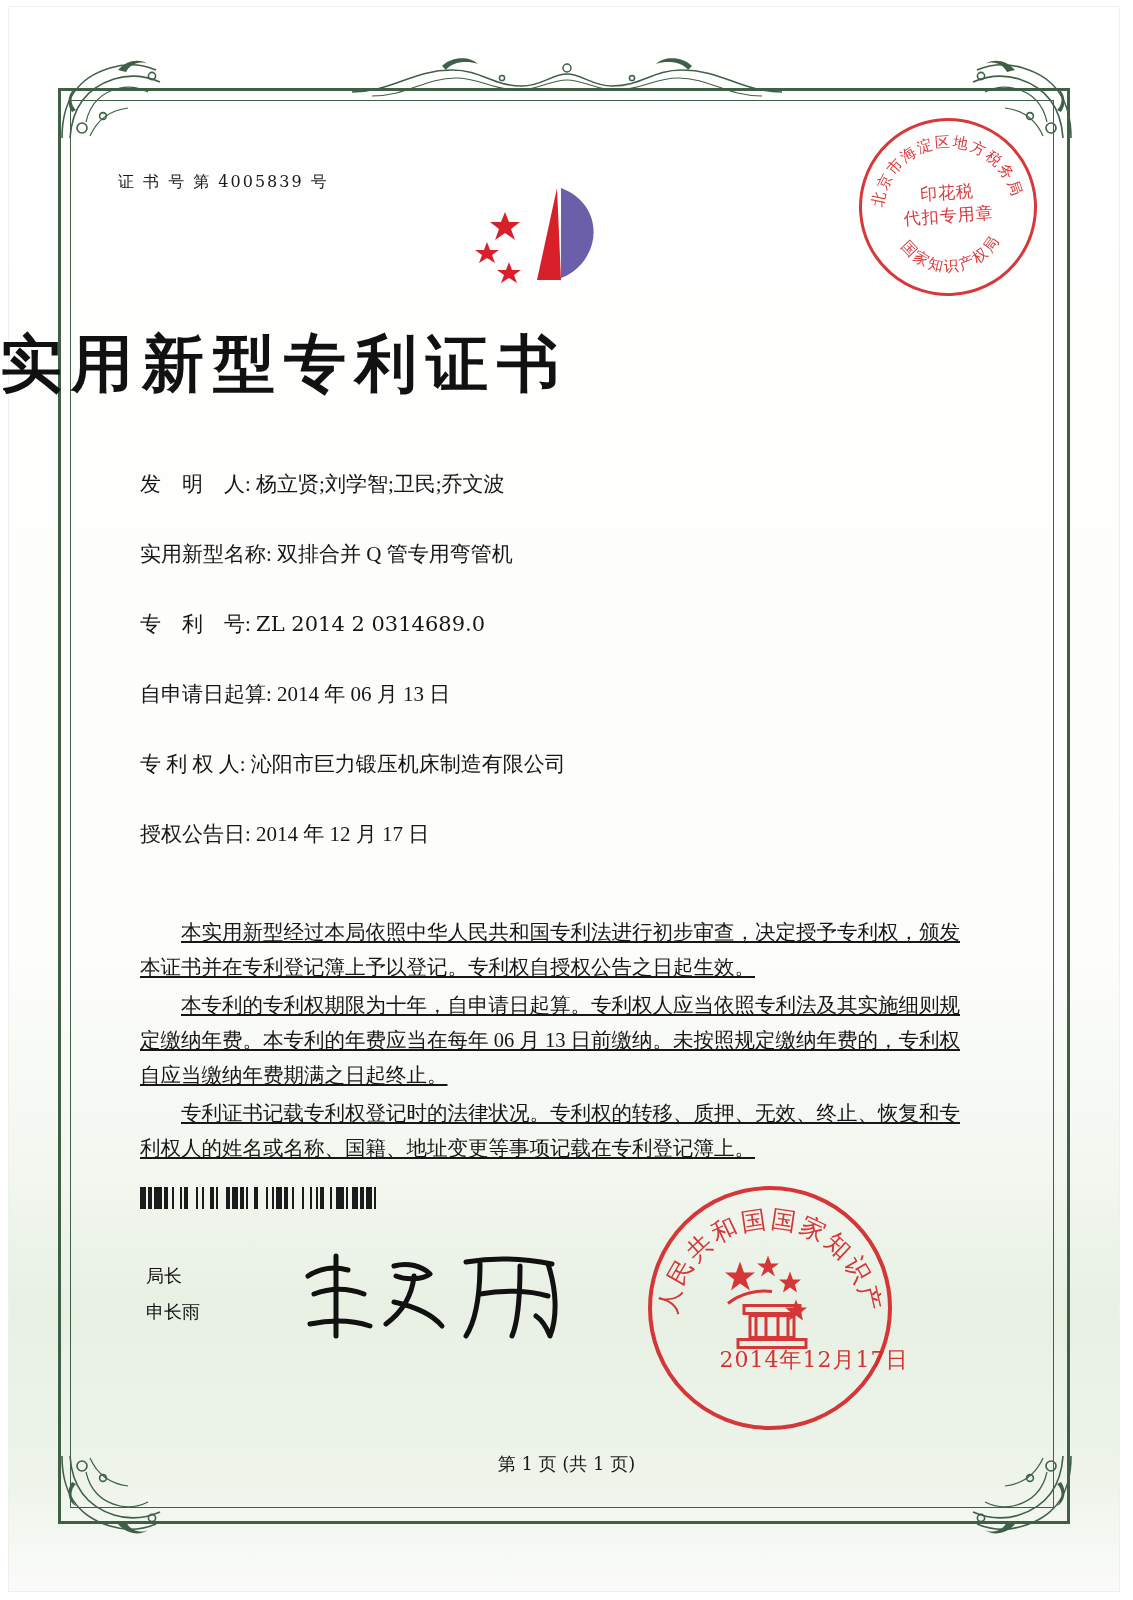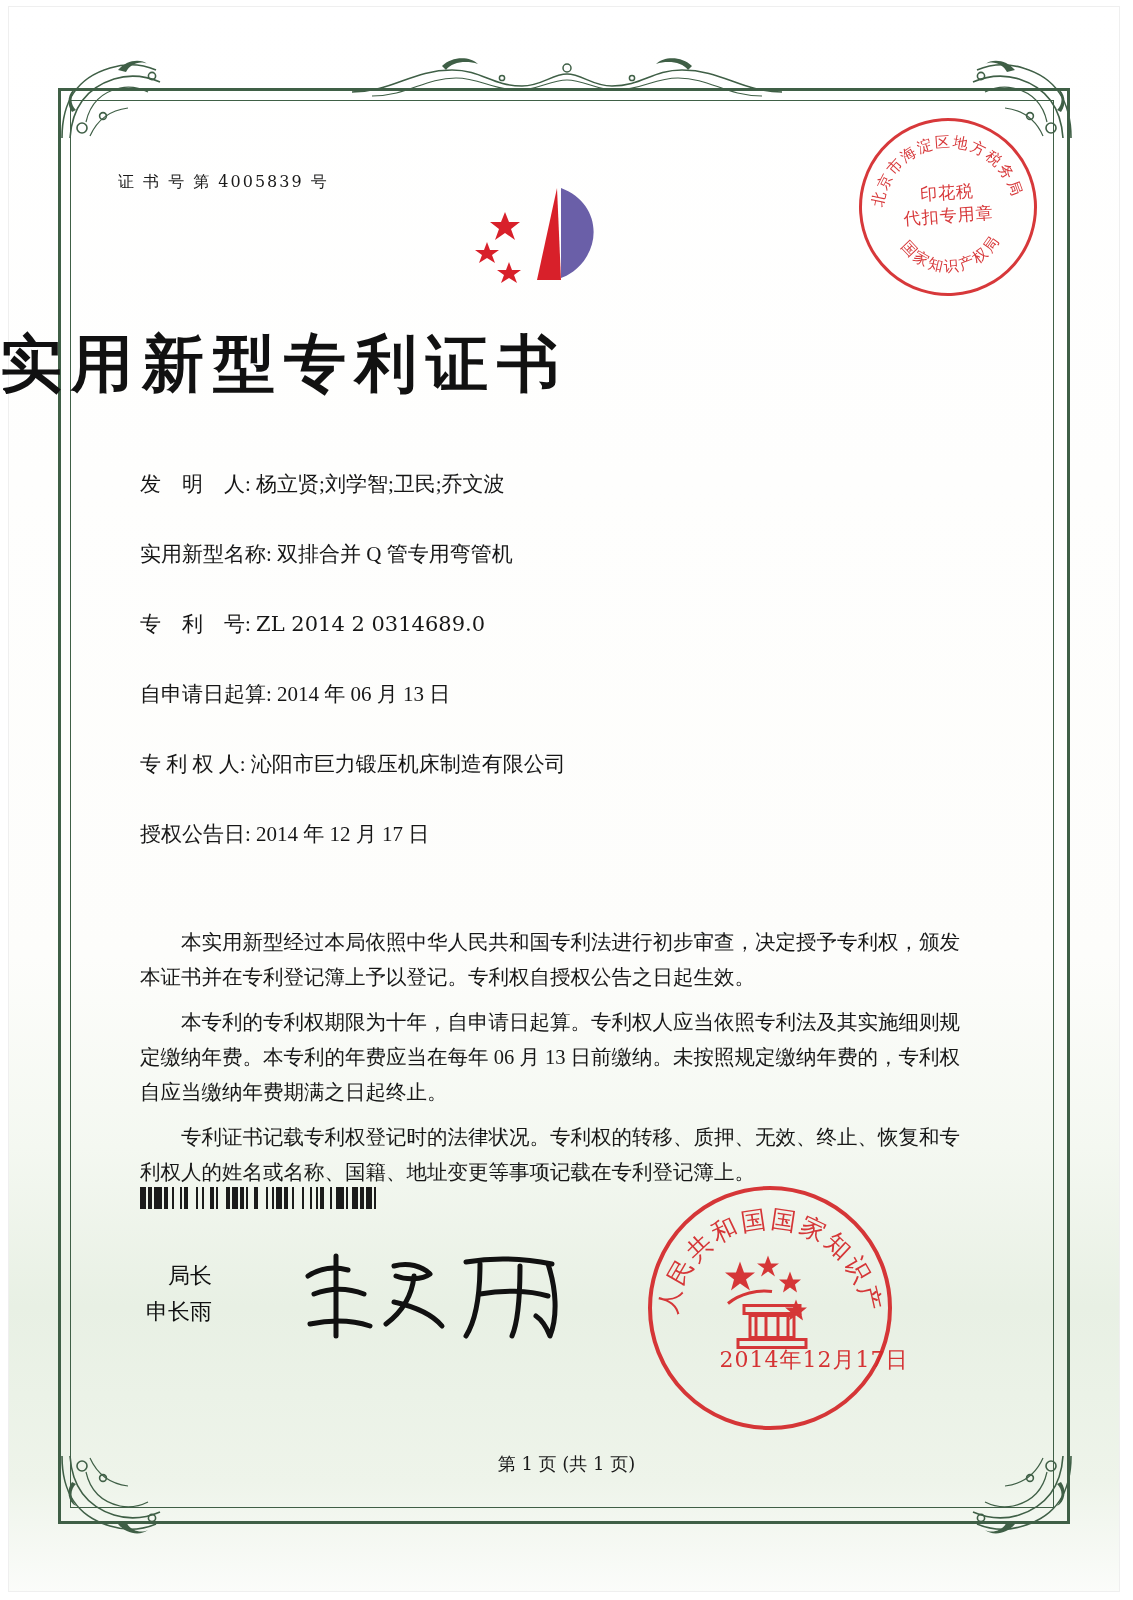--- a/index.html
+++ b/index.html
@@ -139,22 +139,23 @@
     position: absolute;
     left: 140px;
     top: 915px;
     width: 820px;
     font-size: 20.5px;
     line-height: 35px;
     color: #171717;
     text-align: justify;
   }
   .body-text p {
-    margin: 10px 0 3px 0;
+    margin: 0 0 3px 0;
     text-indent: 2em;
+    text-decoration: underline;
   }
 
   
   .barcode {
     position: absolute;
     left: 140px;
     top: 1187px;
     width: 296px;
     height: 22px;
     display: flex;
@@ -163,24 +164,23 @@
   .barcode i {
     display: block;
     background: #1b1b1b;
     height: 100%;
   }
 
   .signature-block {
     position: absolute;
     left: 146px;
     top: 1258px;
-    font-size: 22px;
+    font-size: 18px;
     line-height: 36px;
     color: #111;
-    text-align: right;
   }
   .handwriting {
     position: absolute;
     left: 290px;
     top: 1240px;
     width: 300px;
     height: 110px;
     color: #111;
   }
   .handwriting svg { width: 100%; height: 100%; }

